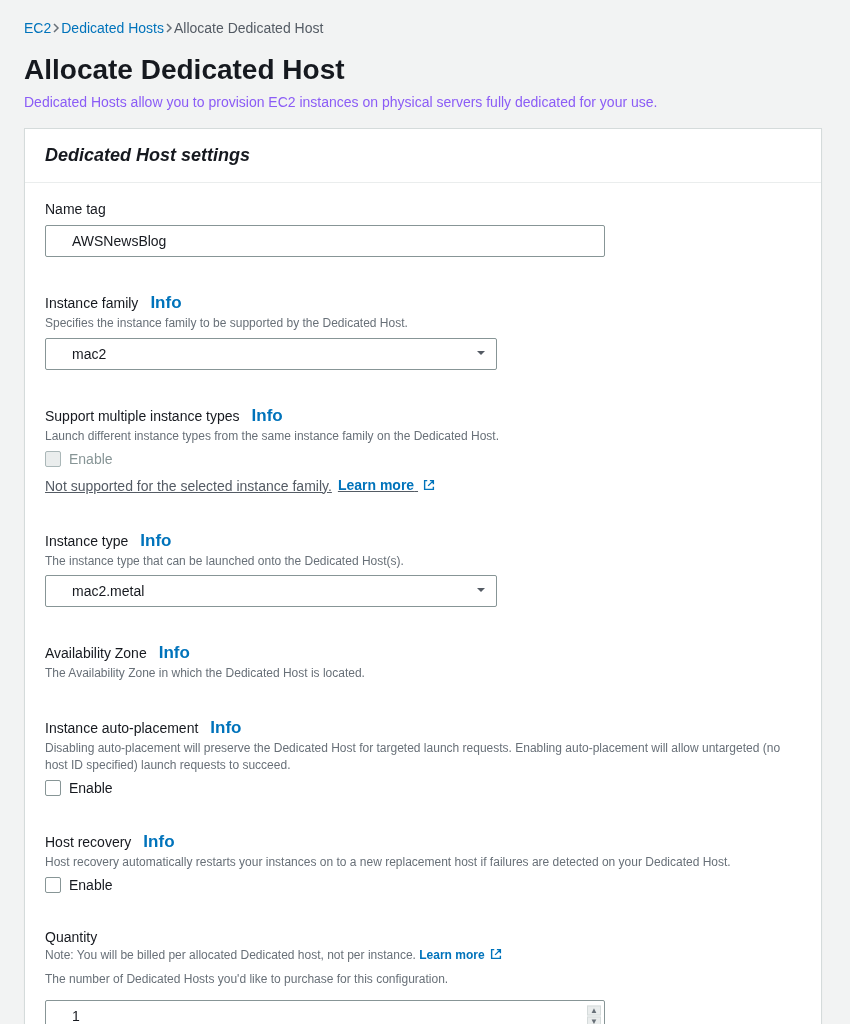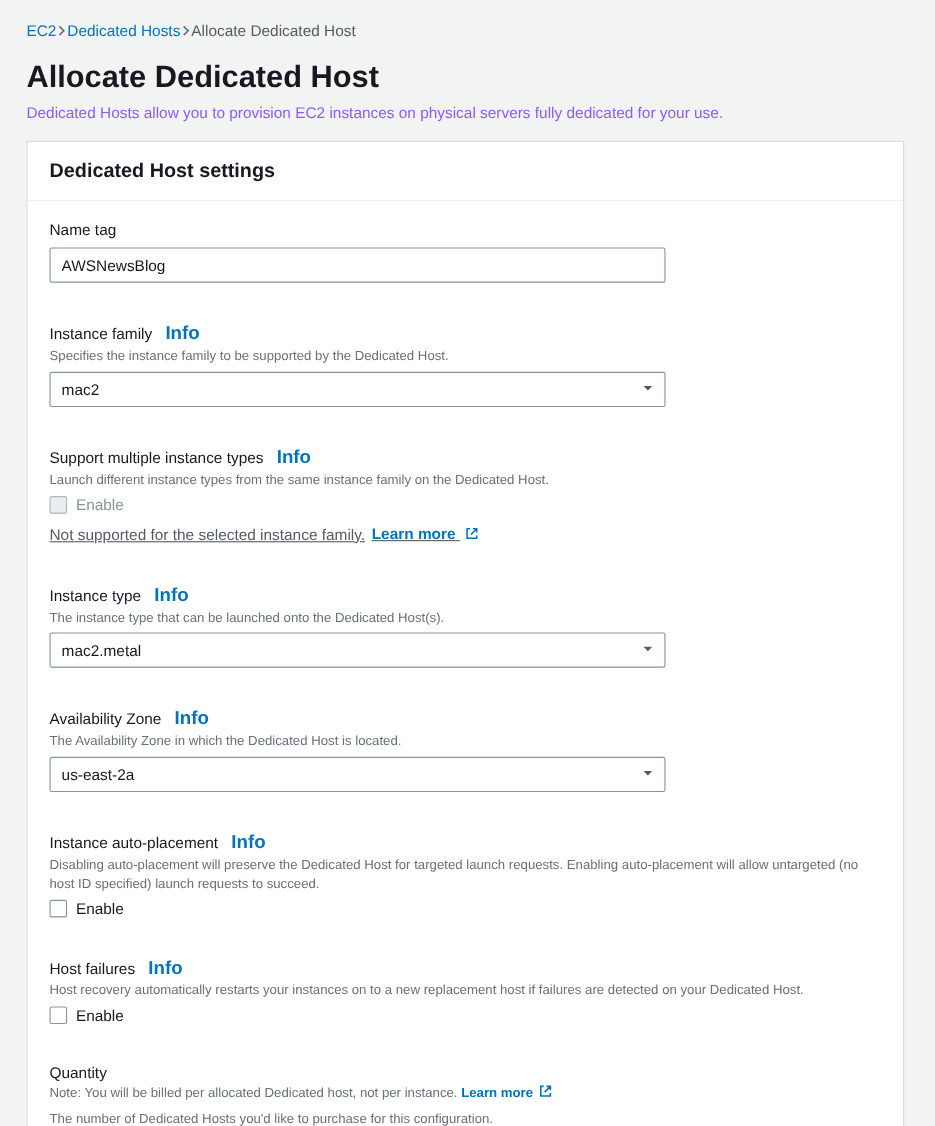--- a/index.html
+++ b/index.html
@@ -24,41 +24,41 @@
     .page-desc { color: #8b5cf6; font-size: 14px; margin-bottom: 18px; }
     .panel {
       background: #fff;
       border: 1px solid #d5dbdb;
       box-shadow: 0 1px 1px rgba(0,0,0,0.05);
     }
     .panel-header {
       padding: 16px 20px;
       border-bottom: 1px solid #eaeded;
     }
-    .panel-header h2 { font-size: 18px; font-weight: 700; color: #16191f; }
+    .panel-header h2 { font-size: 18px; font-weight: 700; color: #16191f; font-style: italic; }
     .panel-body { padding: 18px 20px 4px 20px; }
     .field { margin-bottom: 36px; }
     .field-label-row { display: flex; align-items: baseline; gap: 12px; margin-bottom: 2px; }
     .field-label { font-size: 14px; color: #16191f; font-weight: 400; }
     .info-link { color: #0073bb; font-size: 17px; font-weight: 700; text-decoration: none; }
     .field-help { font-size: 12px; color: #687078; margin-bottom: 6px; line-height: 1.4; }
     .field-help .learn-more { color: #0073bb; font-weight: 700; text-decoration: none; }
     .ext-icon { display: inline-block; vertical-align: -2px; margin-left: 4px; }
     .text-input, .select, .number-input {
       width: 560px;
       max-width: 100%;
-      padding: 6px 10px;
+      padding: 6px 26px;
       font-size: 14px;
       border: 1px solid #879596;
       border-radius: 2px;
       background: #fff;
       color: #16191f;
       height: 32px;
     }
-    .select-wrap { position: relative; width: 560px; max-width: 100%; }
+    .select-wrap { position: relative; width: 452px; max-width: 100%; }
     .select {
       appearance: none;
       -webkit-appearance: none;
       padding-right: 30px;
       cursor: pointer;
     }
     .select-wrap .caret {
       position: absolute;
       right: 10px;
       top: 50%;
@@ -202,45 +202,37 @@
           </span>
         </div>
       </div>
 
       <div class="field">
         <div class="field-label-row">
           <span class="field-label">Availability Zone</span>
           <a href="#" class="info-link">Info</a>
         </div>
         <div class="field-help">The Availability Zone in which the Dedicated Host is located.</div>
-        <div class="select-wrap">
-          <input type="text" readonly="" class="select" value="us-east-2a" style="">
-          <span class="caret">
-            <svg class="caret-svg" viewBox="0 0 12 12">
-                <path d="M2 4 L6 8 L10 4 Z" fill="#545b64"></path>
-              </svg>
-          </span>
-        </div>
       </div>
 
       <div class="field">
         <div class="field-label-row">
           <span class="field-label">Instance auto-placement</span>
           <a href="#" class="info-link">Info</a>
         </div>
         <div class="field-help">Disabling auto-placement will preserve the Dedicated Host for targeted launch requests. Enabling auto-placement will allow untargeted (no host ID specified) launch requests to succeed.</div>
         <div class="checkbox-row">
           <span class="checkbox"></span>
           <span class="checkbox-label">Enable</span>
         </div>
       </div>
 
       <div class="field">
         <div class="field-label-row">
-          <span class="field-label">Host failures</span>
+          <span class="field-label">Host recovery</span>
           <a href="#" class="info-link">Info</a>
         </div>
         <div class="field-help">Host recovery automatically restarts your instances on to a new replacement host if failures are detected on your Dedicated Host.</div>
         <div class="checkbox-row">
           <span class="checkbox"></span>
           <span class="checkbox-label">Enable</span>
         </div>
       </div>
 
       <div class="field">

